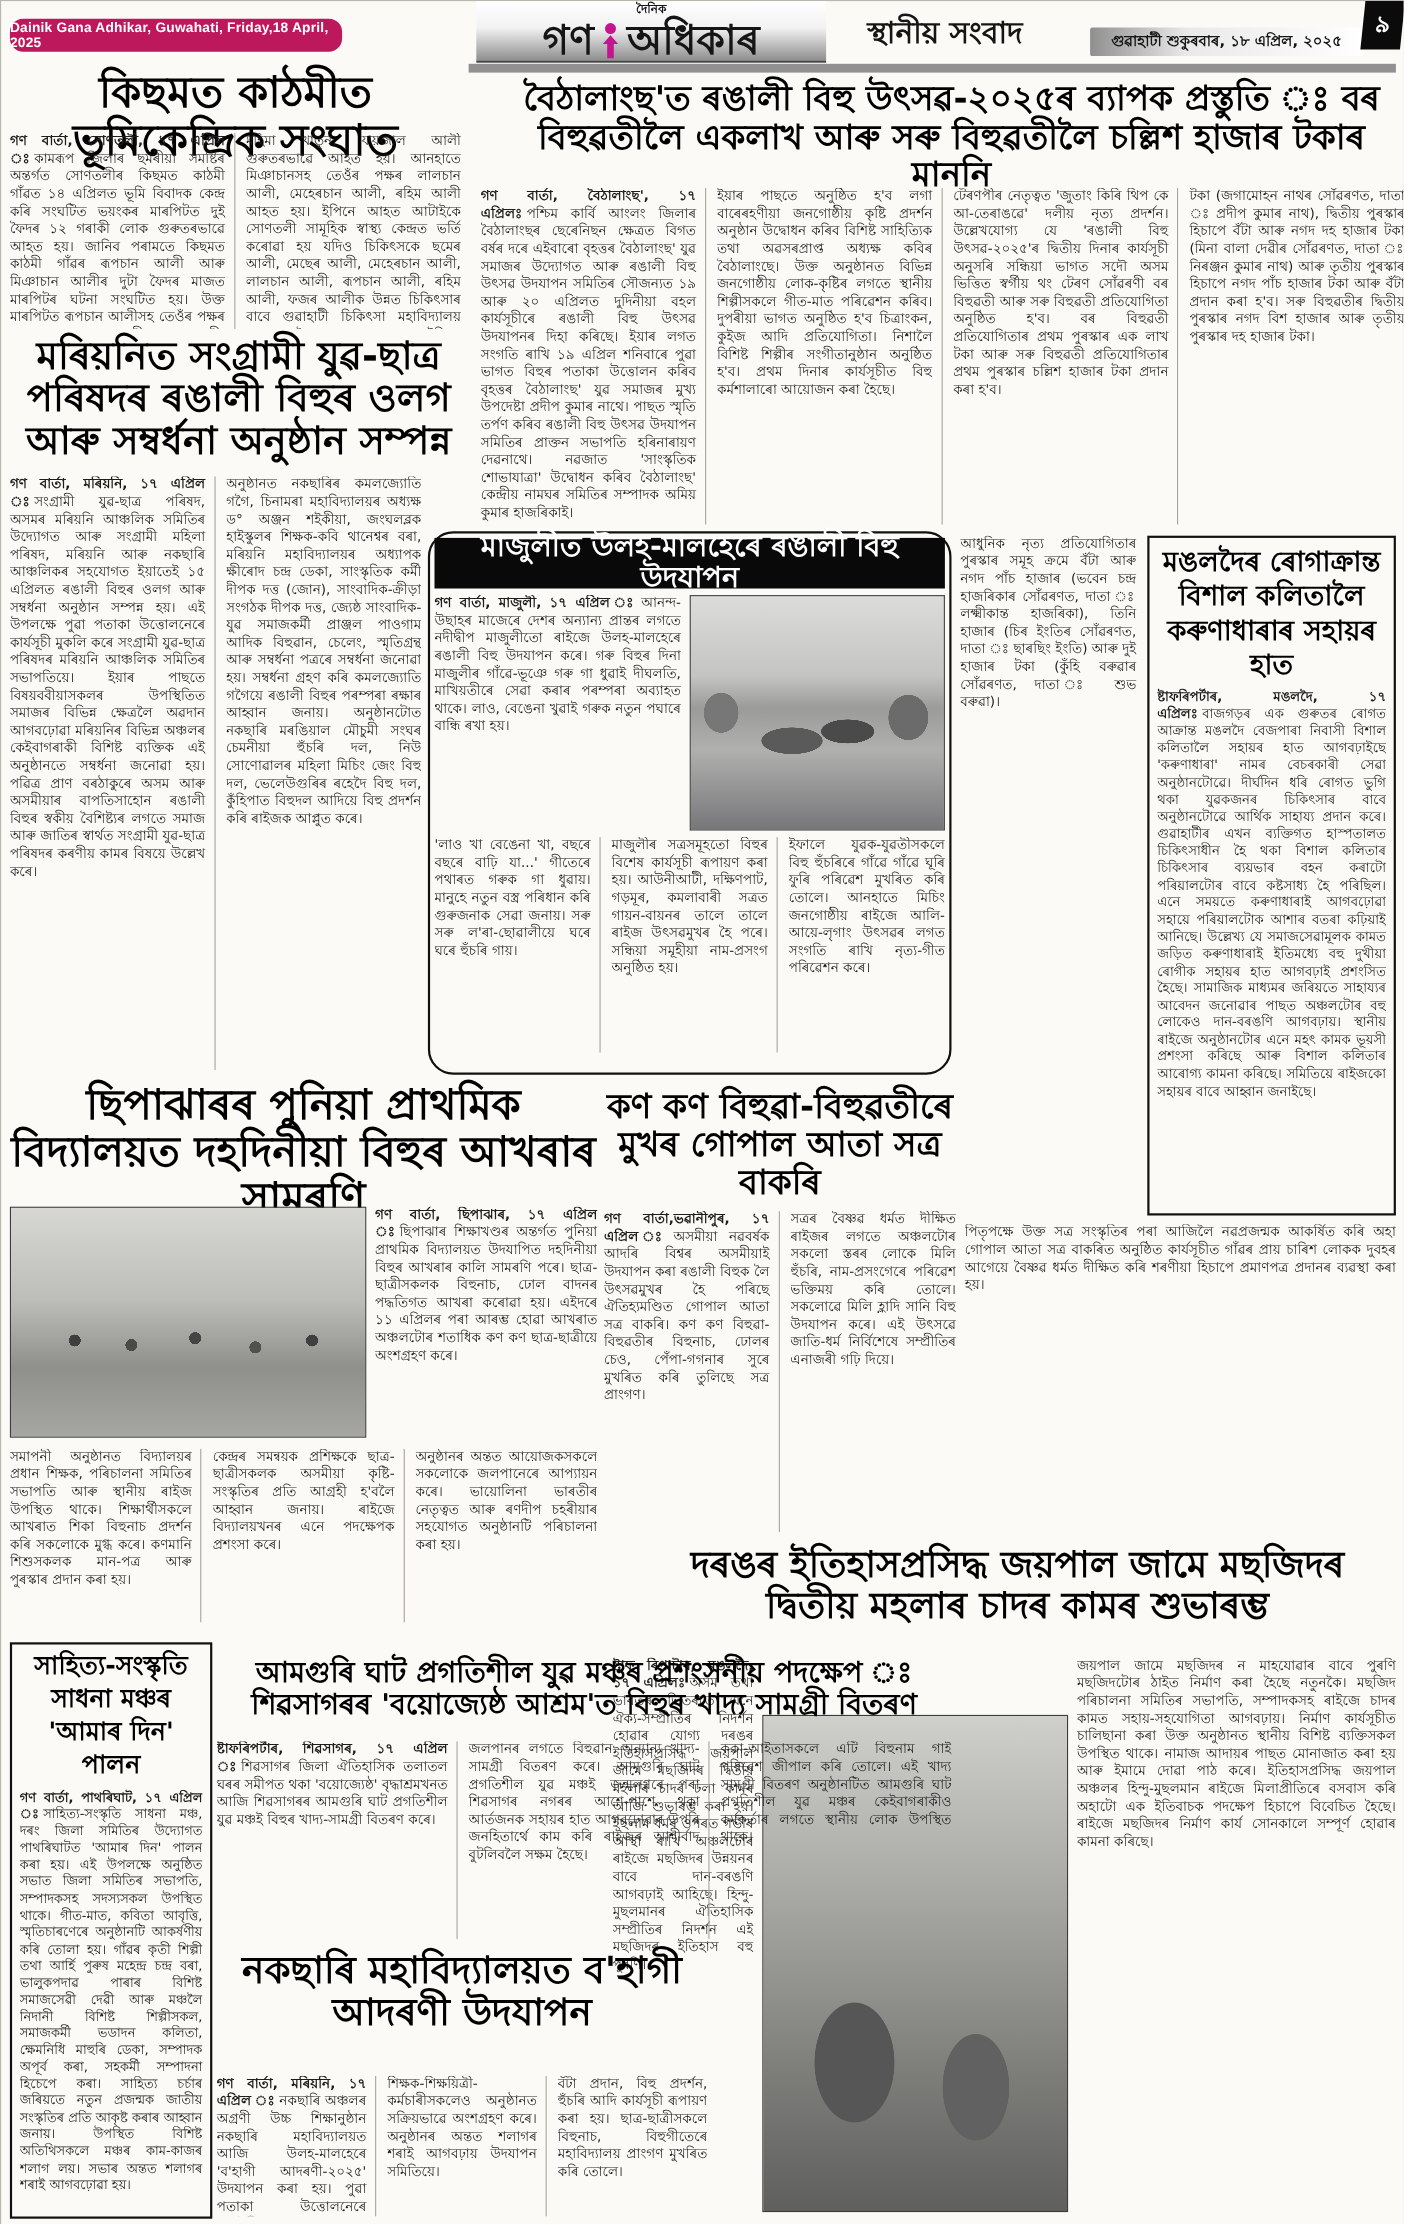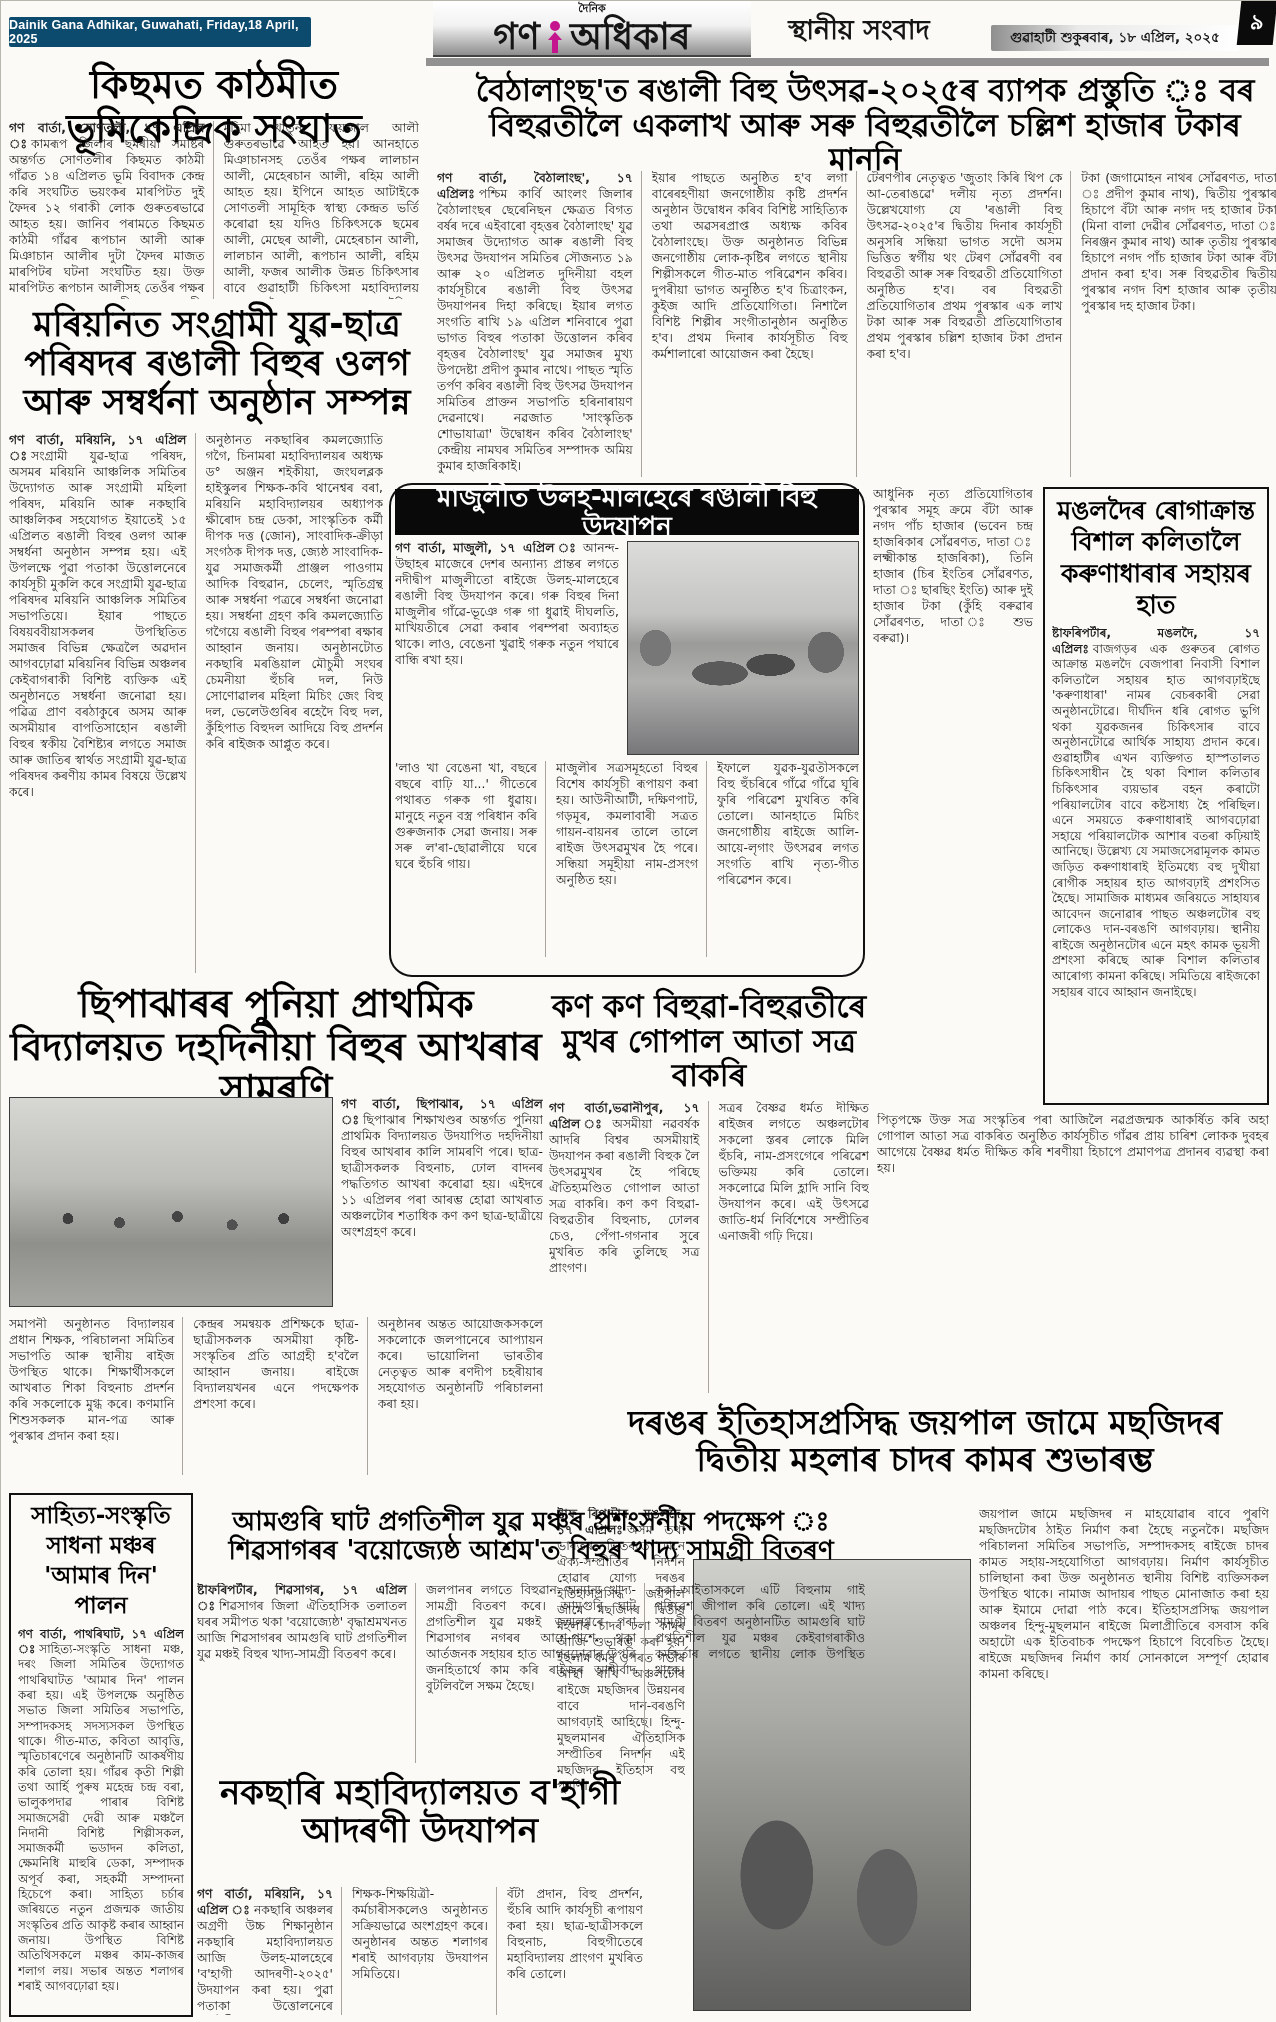--- a/index.html
+++ b/index.html
@@ -4,23 +4,23 @@
 <style>
   html,body{margin:0;padding:0;background:#e8e6e0;}
   #page{
     position:relative;width:1276px;height:2022px;margin:0 auto;
     background:#fbfaf6;color:#151515;overflow:hidden;
     font-family:"DejaVu Sans",sans-serif;border:1px solid #b9b6ae;
   }
   .abs{position:absolute;}
   
   .left-banner{
-    background:#0c4a6e;color:#fff;font-family:"Liberation Sans",sans-serif;
+    background:#be185d;color:#fff;font-family:"Liberation Sans",sans-serif;
     font-weight:bold;font-size:12.5px;display:flex;align-items:center;justify-content:center;
-    letter-spacing:.2px;border-radius:2px;
+    letter-spacing:.2px;border-radius:12px;
   }
   .masthead-box{
     background:linear-gradient(180deg,#ffffff 0%,#f2f2f2 45%,#8e8e8e 100%);
     display:flex;flex-direction:column;align-items:center;justify-content:space-between;
     border-bottom:2px solid #444;
   }
   .daily-label{font-size:11px;font-weight:bold;margin-top:-1px;}
   .logo-row{display:flex;align-items:center;gap:4px;margin-top:-4px;}
   .logo-word{font-size:37px;font-weight:800;line-height:1;}
   .section-label{font-size:27px;font-weight:800;display:flex;align-items:center;justify-content:center;}

